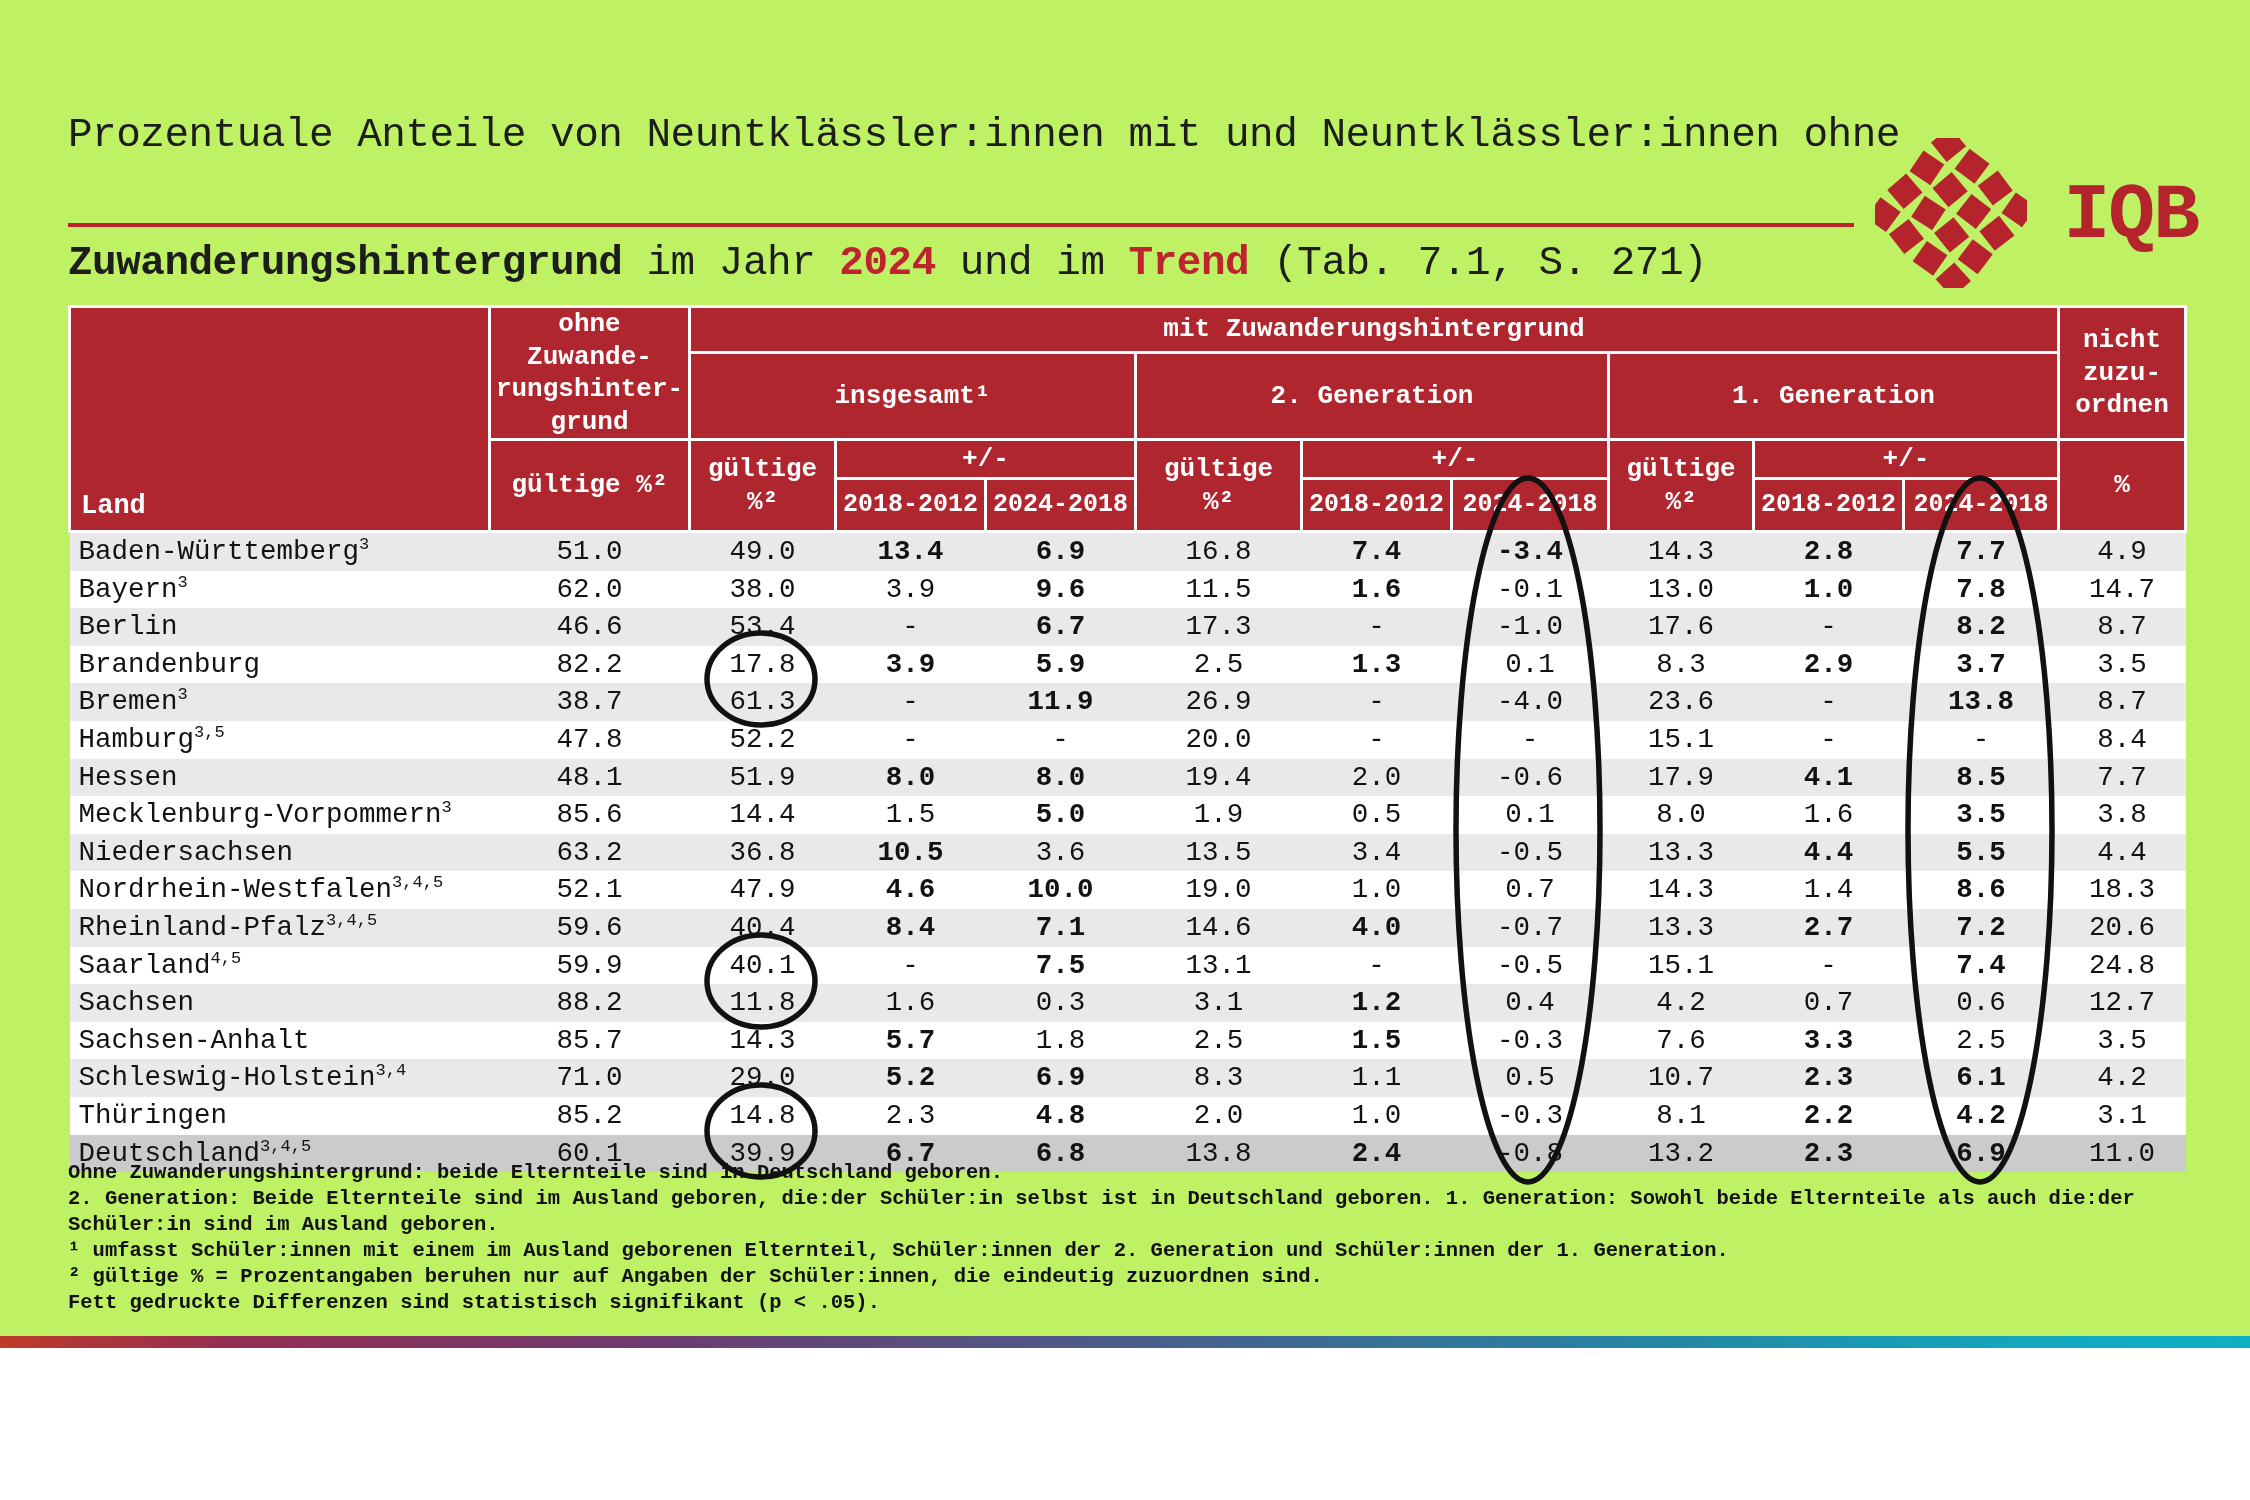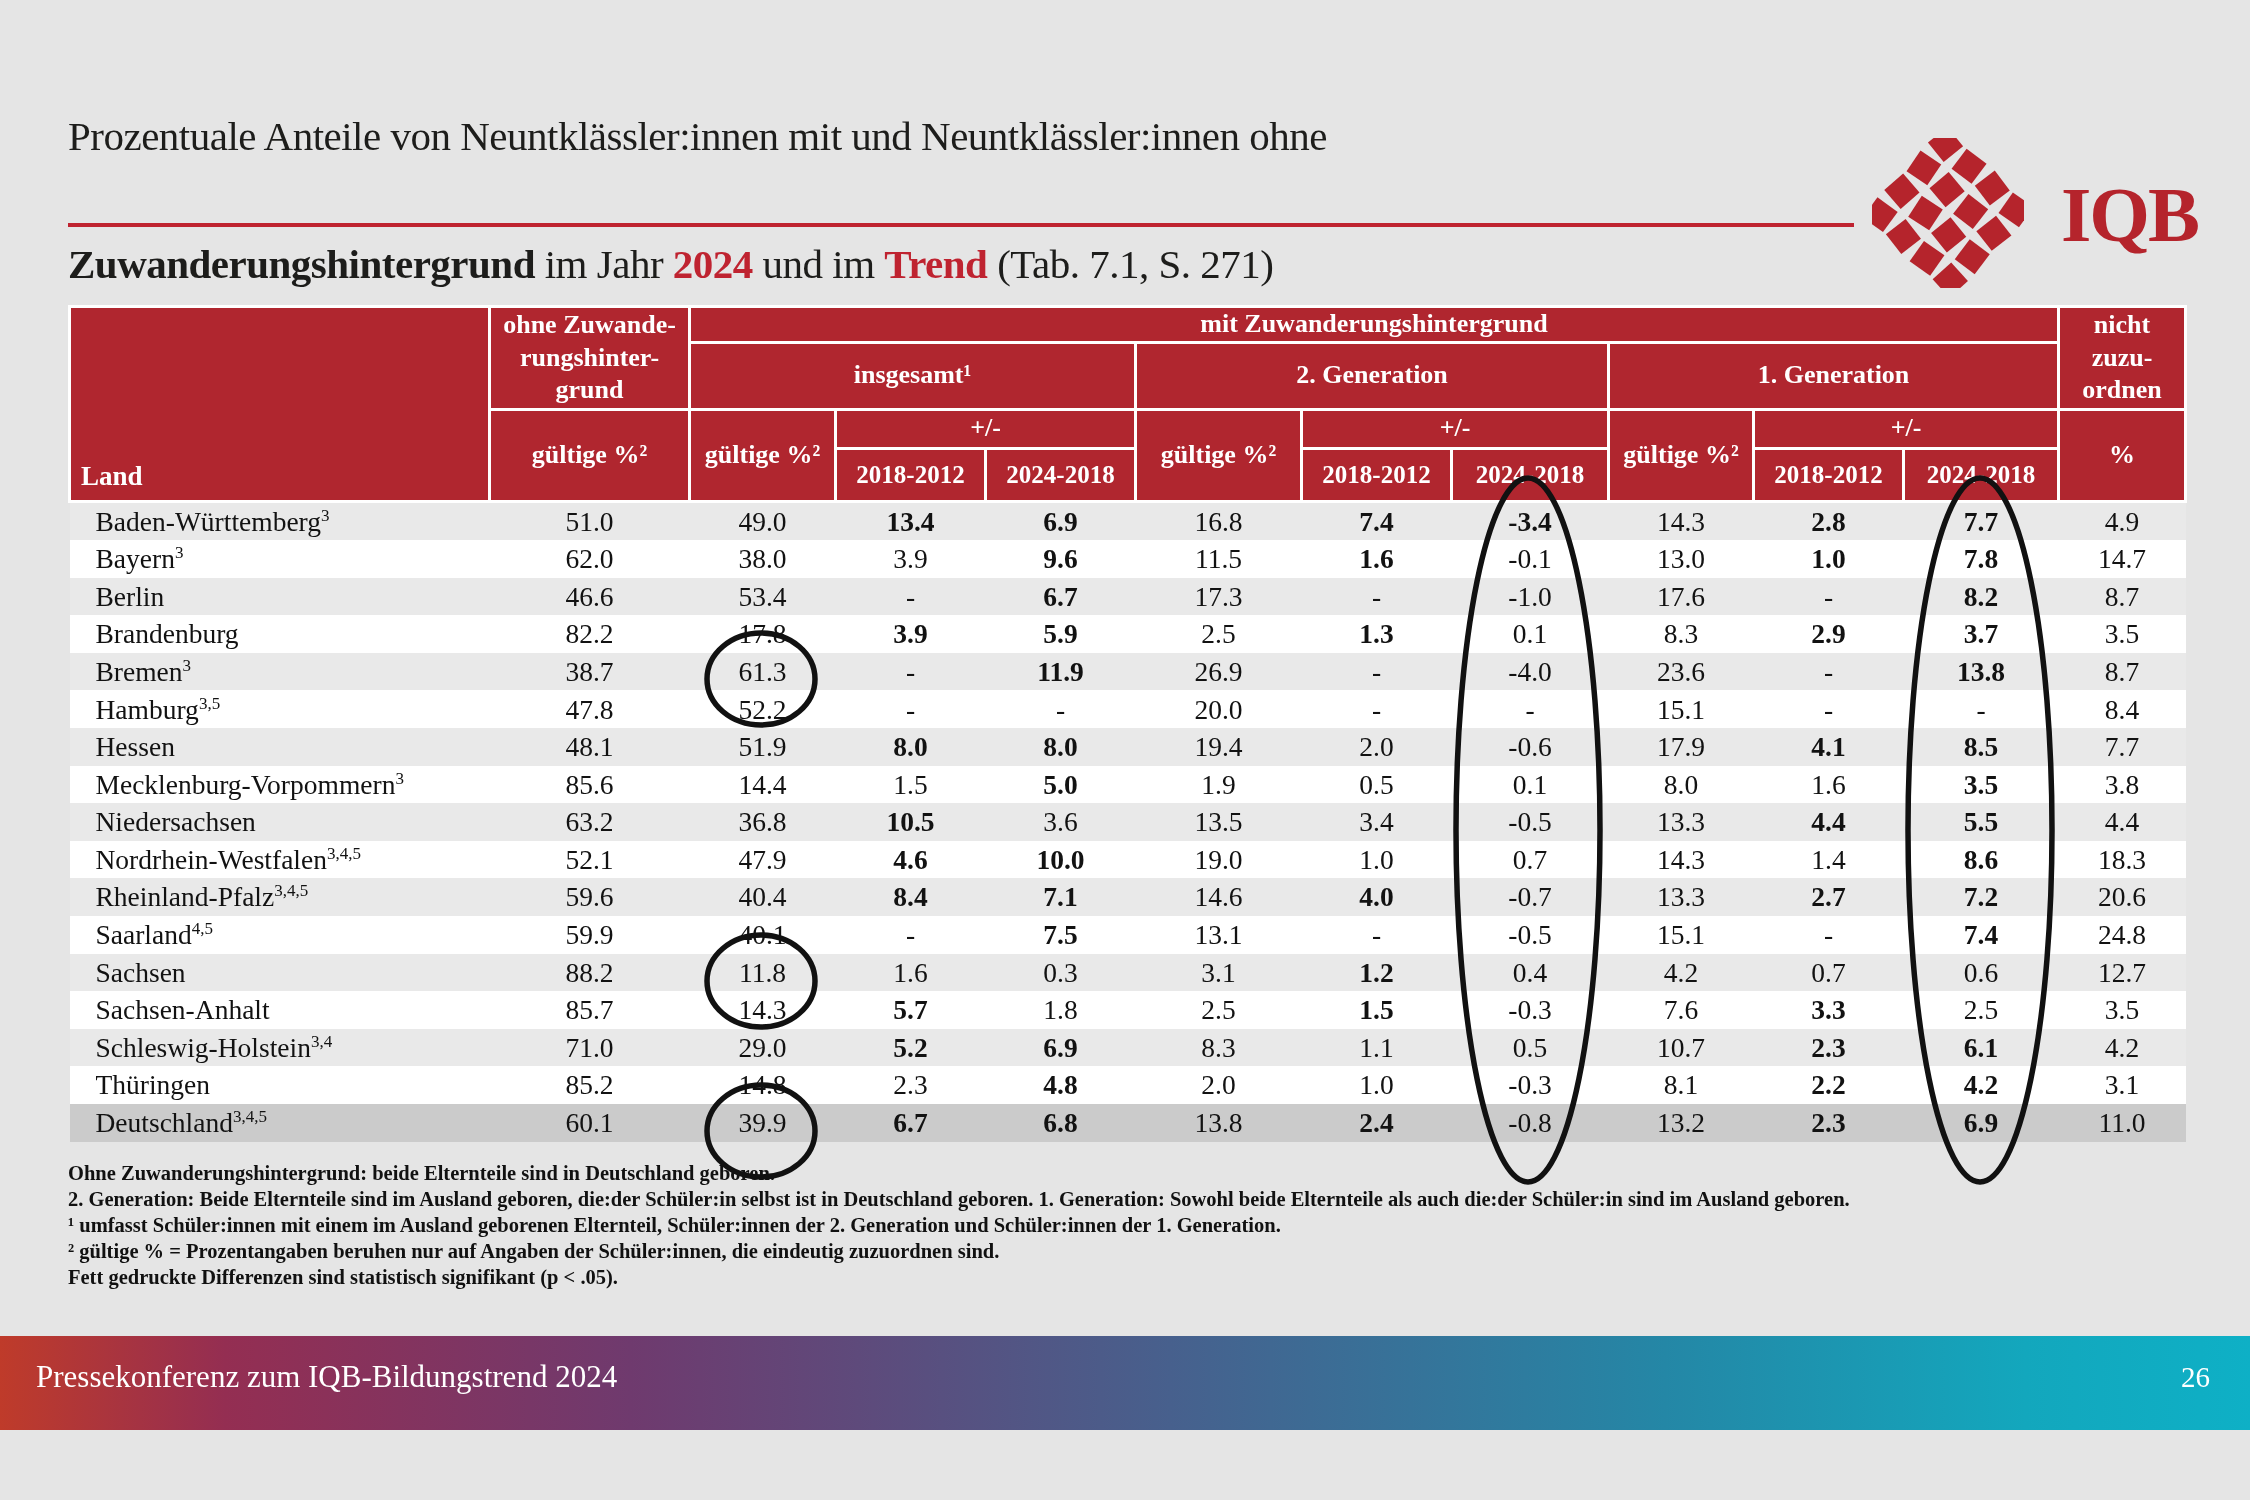--- a/index.html
+++ b/index.html
@@ -1,17 +1,17 @@
 <!DOCTYPE html>
 <html><head>
 <meta charset="utf-8">
 <style>
   html,body{margin:0;padding:0;background:#fff;}
-  .page{position:relative;width:2250px;height:1500px;background:#e5e5e5;overflow:hidden;
-        font-family:Liberation Serif, serif;color:#1a1a1a;}
+  .page{position:relative;width:2250px;height:1348px;background:#bef264;overflow:hidden;
+        font-family:Liberation Mono, monospace;color:#1a1a1a;}
 
   
   .title-line1{position:absolute;left:68px;top:112px;font-size:41px;letter-spacing:-0.5px;color:#1d1d1b;white-space:nowrap;}
   .title-rule{position:absolute;left:68px;top:223px;width:1786px;height:4px;background:#bf2330;}
   .title-line2{position:absolute;left:68px;top:240px;font-size:41px;letter-spacing:-0.5px;color:#1d1d1b;white-space:nowrap;}
   .t-bold{font-weight:bold;}
   .t-red{font-weight:bold;color:#bf2330;}
 
   
   .logo{position:absolute;top:138px;right:52px;display:flex;align-items:center;gap:37px;}
@@ -22,21 +22,21 @@
   table{border-collapse:collapse;table-layout:fixed;width:2116px;}
   th{background:#b0262f;color:#fff;font-weight:bold;font-size:26px;border:3px solid #fff;
      padding:0 4px;text-align:center;vertical-align:middle;line-height:1.25;}
   th.h-land{text-align:left;vertical-align:bottom;padding:6px 10px;font-size:27px;}
   th.pre{white-space:pre-line;}
   tr.h1 th{height:32px;}
   tr.h2 th{height:64px;}
   tr.h3 th{height:36px;}
   tr.h4 th{height:50px;font-size:25px;}
   td{font-size:27.5px;text-align:center;height:37.6px;padding:0;color:#121212;line-height:1;}
-  td.land{text-align:left;padding-left:26px;white-space:nowrap;}
+  td.land{text-align:left;padding-left:9px;white-space:nowrap;}
   td.b{font-weight:bold;}
   tbody tr:nth-child(odd){background:#e9e9e9;}
   tbody tr:nth-child(even){background:#ffffff;}
   tbody tr.total{background:#cbcbcb;}
   sup{font-size:0.62em;line-height:0;}
 
   
   .footnotes{position:absolute;left:68px;top:1160px;font-size:20.5px;font-weight:bold;line-height:26px;color:#111;}
 
   

